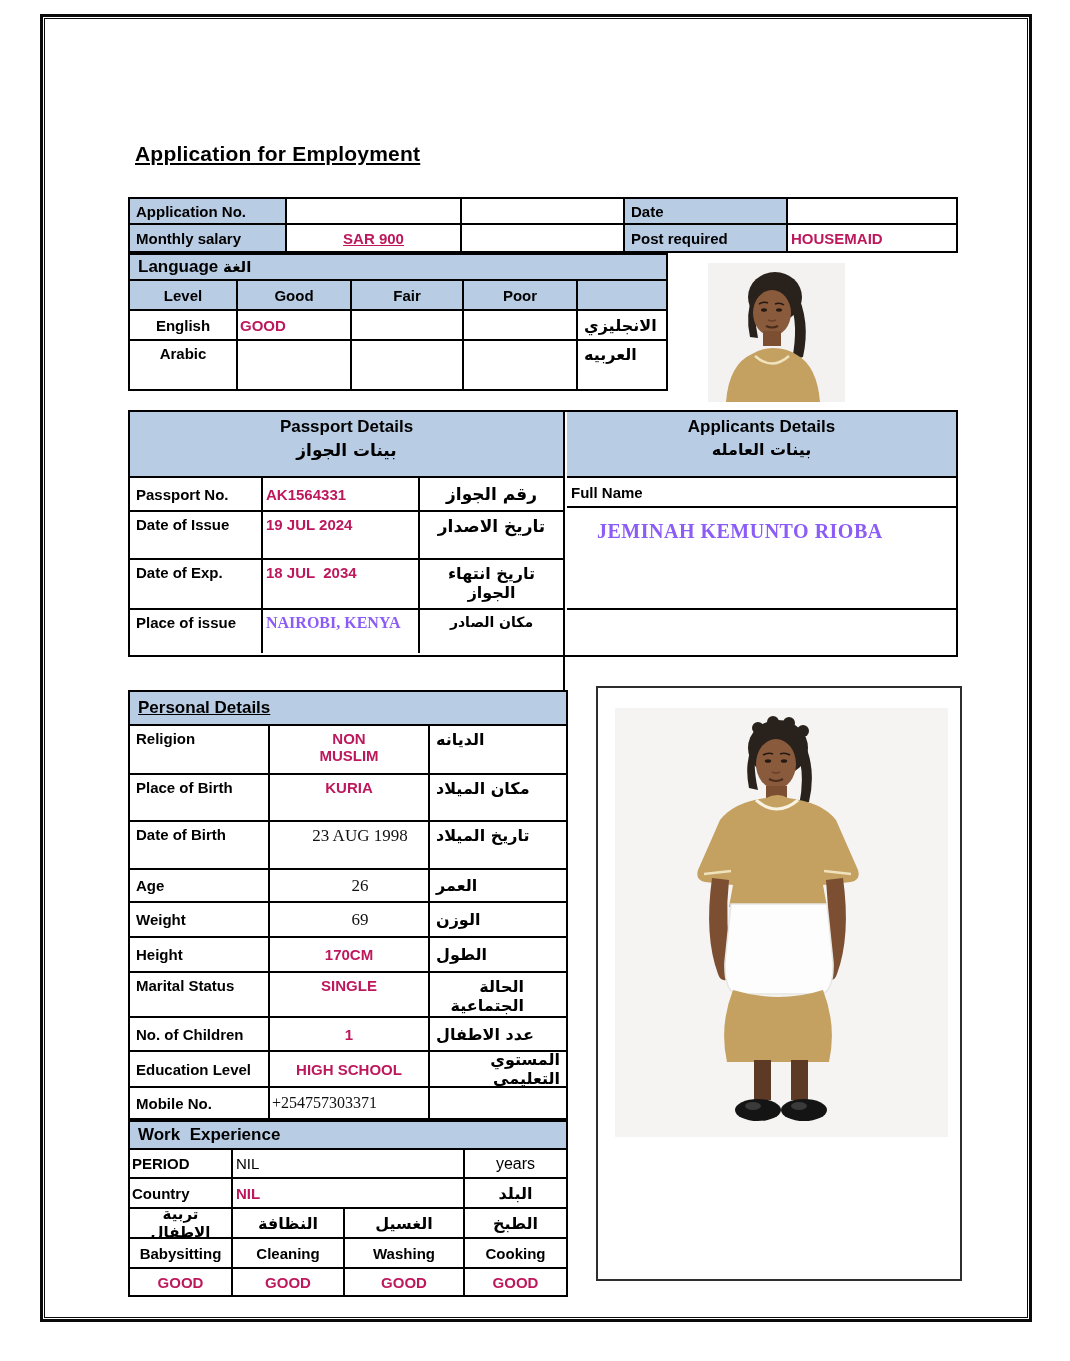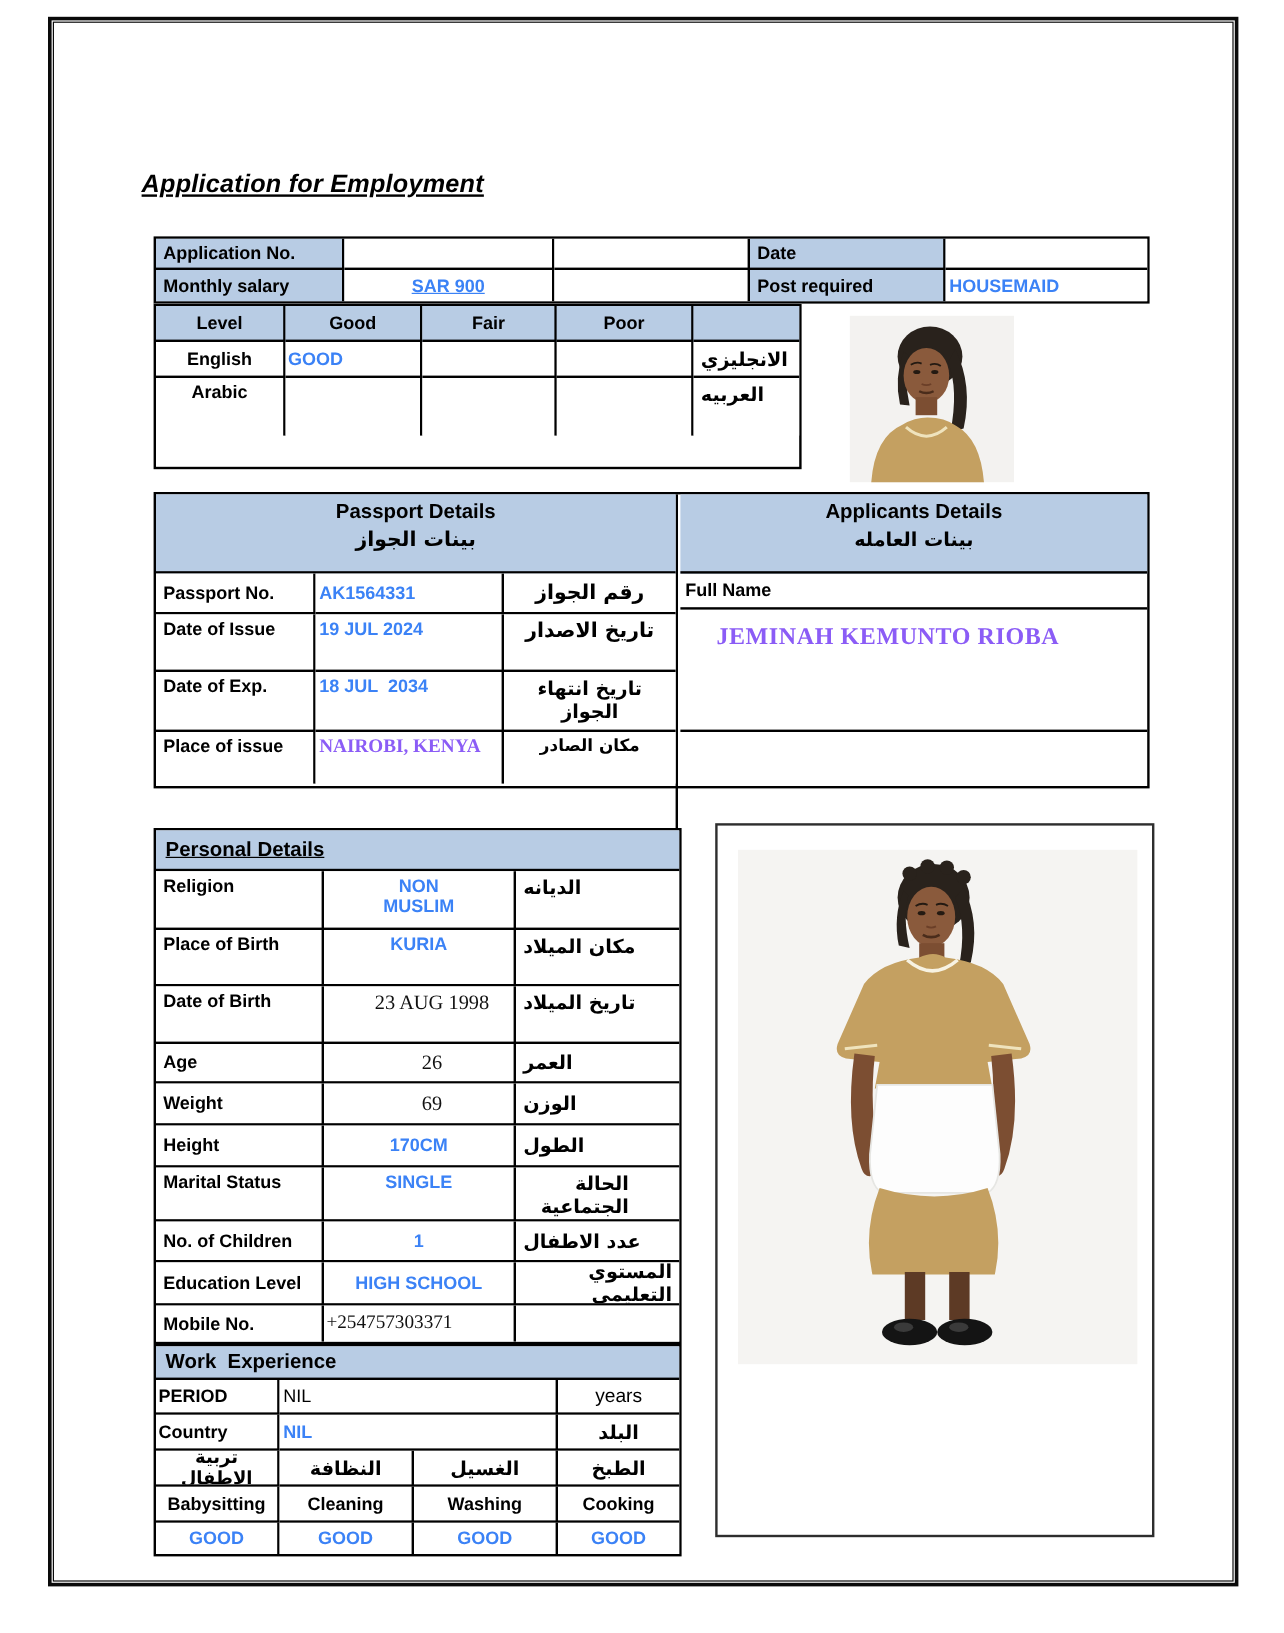--- a/index.html
+++ b/index.html
@@ -1,36 +1,36 @@
 <!DOCTYPE html>
 <html><head>
 <meta charset="utf-8">
 <style>
   html,body{margin:0;padding:0;background:#fff;}
   #page{position:relative;width:1070px;height:1361px;background:#fff;
         font-family:"Liberation Sans",sans-serif;color:#000;overflow:hidden;}
   .frame{position:absolute;left:40px;top:14px;width:992px;height:1308px;
          border:3px solid #0a0a0a;box-sizing:border-box;}
   .frame-inner{position:absolute;inset:1px;border:1px solid #0a0a0a;}
-  .title{position:absolute;left:118px;top:142px;font-size:21px;font-weight:bold;
-         text-decoration:underline;letter-spacing:.2px;font-style:italic;}
+  .title{position:absolute;left:135px;top:142px;font-size:21px;font-weight:bold;
+         text-decoration:underline;letter-spacing:.2px;}
   .tbl{position:absolute;border:2px solid #000;box-sizing:border-box;background:#fff;}
   .grid{display:grid;}
   .c{border-right:2px solid #000;border-bottom:2px solid #000;box-sizing:border-box;
      display:flex;align-items:center;padding:1px 6px;overflow:hidden;background:#fff;
      font-size:15px;}
   .c.nr{border-right:none;}
   .c.nb{border-bottom:none;}
   .blue{background:#b8cce4;}
   .lbl{font-weight:bold;}
   .ctr{justify-content:center;text-align:center;}
   .top{align-items:flex-start;padding-top:4px;}
   .ar{font-family:"DejaVu Sans",sans-serif;font-weight:bold;direction:rtl;font-size:16px;}
   .arR{justify-content:flex-end;text-align:right;}
-  .red{color:#3b82f6;font-weight:bold;}
+  .red{color:#be185d;font-weight:bold;}
   .ul{text-decoration:underline;}
   .serif{font-family:"Liberation Serif",serif;font-size:17px;color:#111;padding-left:28px;}
   .redserif{font-family:"Liberation Serif",serif;color:#8b5cf6;font-weight:bold;}
   .sec-head{display:flex;align-items:center;background:#b8cce4;border-bottom:2px solid #000;
             box-sizing:border-box;font-weight:bold;font-size:17px;padding:0 8px;}
   .hdr2{display:flex;flex-direction:column;align-items:center;justify-content:flex-start;
         background:#b8cce4;border-bottom:2px solid #000;box-sizing:border-box;
         font-weight:bold;font-size:17px;padding-top:4px;line-height:1.35;}
   .photo-box{position:absolute;left:596px;top:686px;width:366px;height:595px;
              border:2px solid #2e2e2e;box-sizing:border-box;background:#fff;}
@@ -57,20 +57,23 @@
     <div class="c blue lbl">Date</div>
     <div class="c nr"></div>
     <div class="c blue lbl nb">Monthly salary</div>
     <div class="c ctr red ul nb">SAR 900</div>
     <div class="c nb"></div>
     <div class="c blue lbl nb">Post required</div>
     <div class="c red nr nb" style="padding-left:3px;">HOUSEMAID</div>
   </div>
 
   <div class="tbl" style="left:128px;top:253px;width:540px;height:138px;">
+    <div class="sec-head" style="height:26px;">
+      <span>Language</span>&nbsp;<span class="ar" style="font-size:15px;">الغة</span>
+    </div>
     <div class="grid" style="grid-template-columns:108px 114px 112px 114px 88px;grid-template-rows:30px 30px 48px;">
       <div class="c blue lbl ctr">Level</div>
       <div class="c blue lbl ctr">Good</div>
       <div class="c blue lbl ctr">Fair</div>
       <div class="c blue lbl ctr">Poor</div>
       <div class="c blue nr"></div>
 
       <div class="c lbl ctr">English</div>
       <div class="c red" style="padding-left:2px;">GOOD</div>
       <div class="c"></div>

